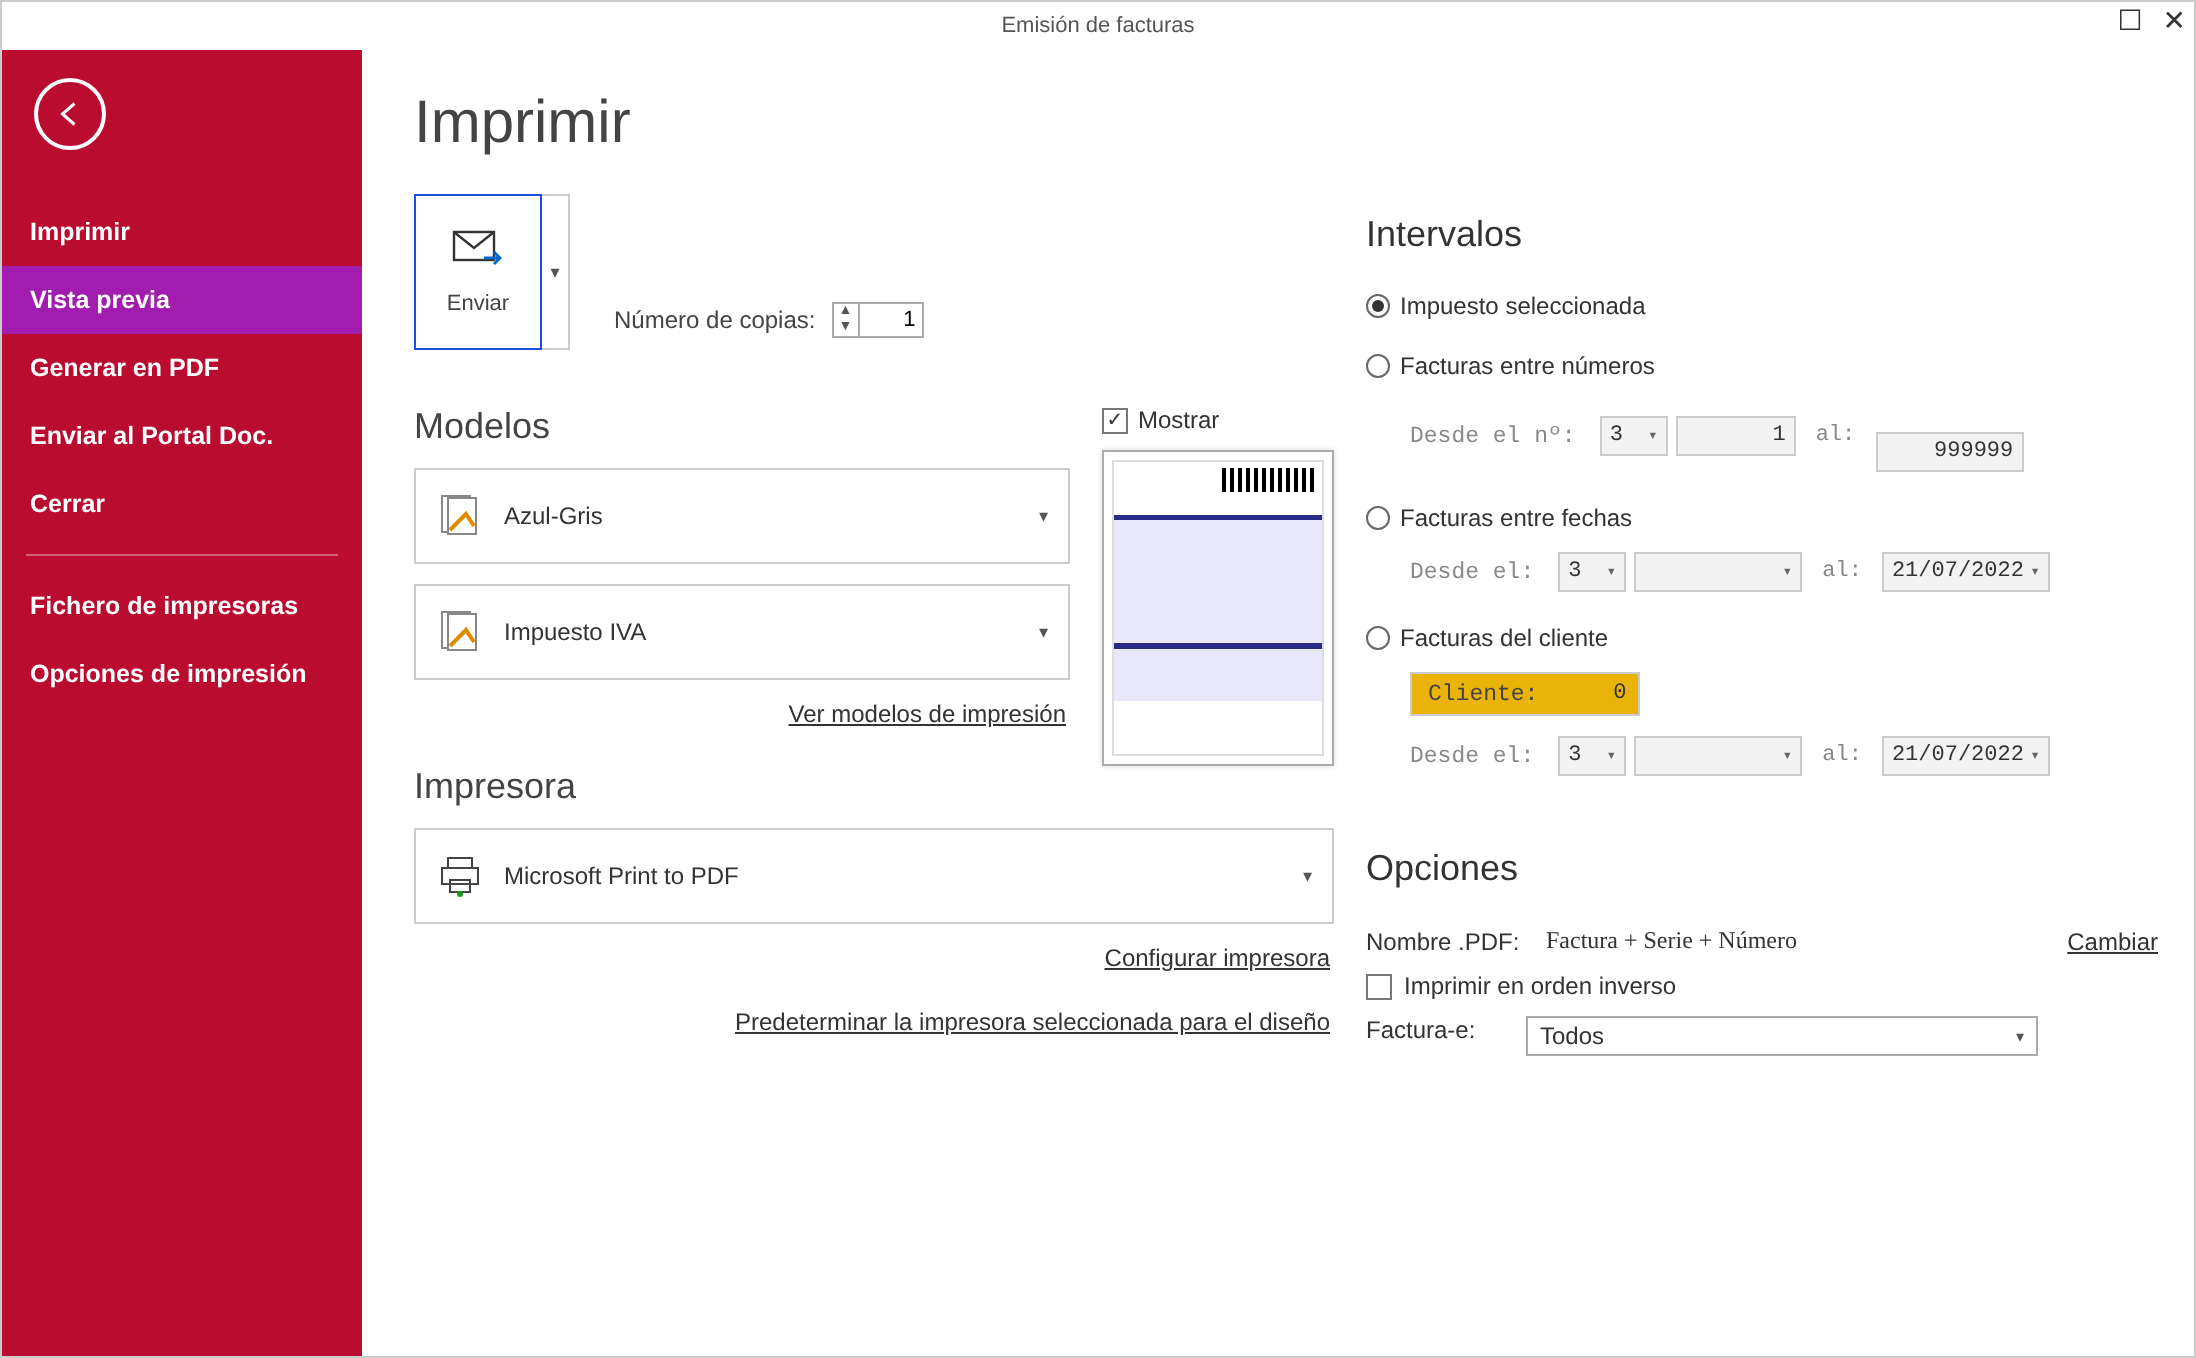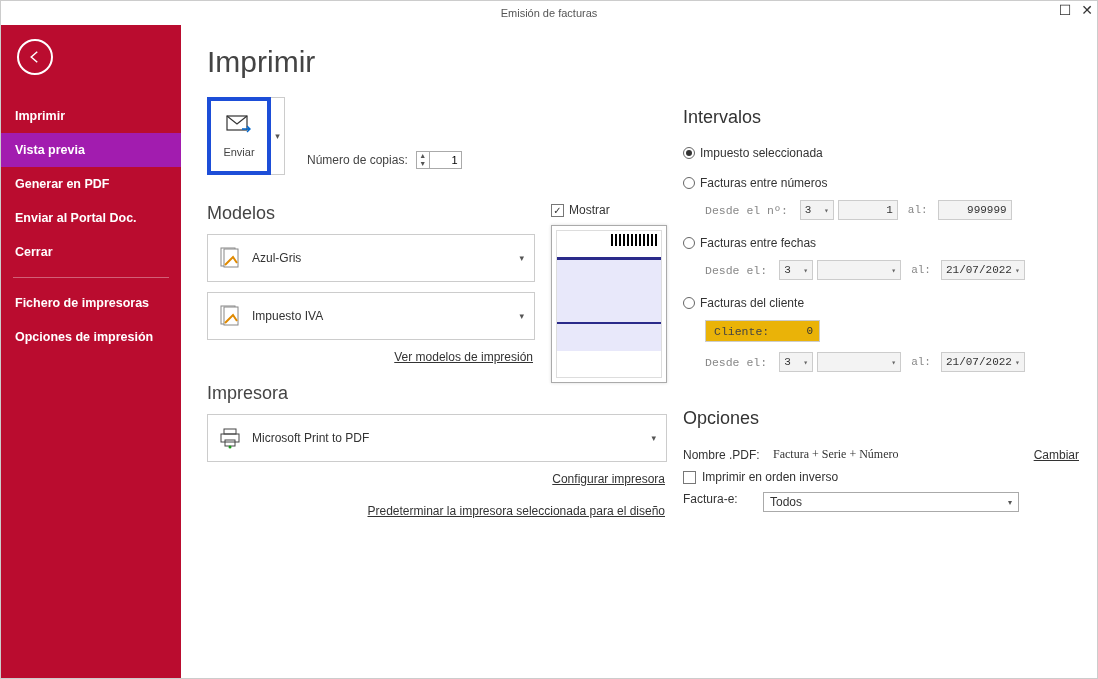--- a/index.html
+++ b/index.html
@@ -14,21 +14,21 @@
 .back-circle { width: 36px; height: 36px; border: 2px solid #fff; border-radius: 50%; margin-left: 16px; margin-bottom: 24px; display: flex; align-items: center; justify-content: center; cursor: pointer; }
 .back-circle svg { width: 18px; height: 18px; stroke: #fff; stroke-width: 2; fill: none; }
 .side-item { padding: 10px 14px; font-size: 12.5px; font-weight: 600; cursor: pointer; }
 .side-item.active { background: #a21caf; }
 .side-sep { height: 1px; background: rgba(255,255,255,0.35); margin: 8px 12px; }
 .main { flex: 1; display: flex; padding: 20px 18px 10px 26px; overflow: hidden; }
 .col-left { width: 460px; }
 .col-right { flex: 1; padding-left: 16px; }
 h1.page-title { font-size: 30px; font-weight: 300; color: #444; margin-bottom: 18px; }
 .send-row { display: flex; align-items: flex-end; gap: 22px; margin-bottom: 28px; }
-.send-box { width: 64px; height: 78px; border: 4px solid #1d4ed8; display: flex; flex-direction: column; align-items: center; justify-content: center; position: relative; cursor: pointer; }
+.send-box { width: 64px; height: 78px; border: 1px solid #1d4ed8; display: flex; flex-direction: column; align-items: center; justify-content: center; position: relative; cursor: pointer; }
 .send-box .icon { margin-bottom: 8px; }
 .send-box .lbl { font-size: 11px; color: #444; }
 .send-split { width: 14px; height: 78px; border: 1px solid #ccc; border-left: none; display: flex; align-items: center; justify-content: center; font-size: 9px; color: #555; cursor: pointer; }
 .copies-row { display: flex; align-items: center; gap: 8px; font-size: 12px; color: #444; padding-bottom: 6px; }
 .spinner { display: flex; align-items: stretch; }
 .spinner .arrows { width: 14px; border: 1px solid #aaa; display: flex; flex-direction: column; font-size: 7px; line-height: 8px; text-align: center; color: #555; cursor: pointer; }
 .spinner .arrows span { height: 50%; display: flex; align-items: center; justify-content: center; }
 .spinner input { width: 32px; height: 18px; border: 1px solid #aaa; border-left: none; text-align: right; padding-right: 3px; font-size: 11px; }
 h2.sec { font-size: 18px; font-weight: 400; color: #444; margin-bottom: 10px; }
 .selector { height: 48px; border: 1px solid #ccc; display: flex; align-items: center; padding: 0 10px; position: relative; margin-bottom: 10px; cursor: pointer; }
@@ -44,21 +44,21 @@
 .chk { width: 13px; height: 13px; border: 1px solid #777; display: inline-flex; align-items: center; justify-content: center; font-size: 10px; color: #333; cursor: pointer; }
 .preview-box { width: 116px; height: 158px; border: 1px solid #aaa; padding: 4px; background: #fff; box-shadow: 0 0 3px rgba(0,0,0,0.15); }
 .preview-inner { width: 100%; height: 100%; border: 1px solid #ddd; background: linear-gradient(#fff 0 18%, #2a2a8a 18% 20%, #e8e8fa 20% 62%, #2a2a8a 62% 64%, #e8e8fa 64% 82%, #fff 82% 100%); position: relative; }
 .preview-inner::before { content: ""; position: absolute; top: 3px; right: 4px; width: 46px; height: 12px; background: repeating-linear-gradient(90deg,#000 0 2px,transparent 2px 4px); }
 .radio { width: 12px; height: 12px; border: 1px solid #666; border-radius: 50%; display: inline-flex; align-items: center; justify-content: center; margin-right: 5px; cursor: pointer; }
 .radio.checked::after { content: ""; width: 6px; height: 6px; background: #333; border-radius: 50%; }
 .opt-row { display: flex; align-items: center; font-size: 12px; margin-bottom: 10px; }
 .sublabel { color: #888; font-size: 11.5px; margin-left: 22px; margin-right: 8px; }
 .field-row { display: flex; align-items: center; margin-bottom: 10px; gap: 4px; font-family: Liberation Mono, monospace; }
 .num-field { width: 60px; height: 20px; border: 1px solid #ccc; background: #f3f3f3; text-align: right; padding-right: 4px; font-size: 11px; display: inline-flex; align-items: center; justify-content: flex-end; }
-.num-field.wide { width: 74px; }
+.num-field.wide { width: 74px; margin-top: 16px; }
 .drop-small { height: 20px; border: 1px solid #ccc; background: #f3f3f3; display: inline-flex; align-items: center; justify-content: space-between; padding: 0 4px; font-size: 11px; cursor: pointer; }
 .drop-small .dv { font-size: 8px; color: #666; margin-left: 3px; }
 .al-label { color: #888; font-size: 11px; margin: 0 6px; }
 .opt-group { margin-bottom: 16px; }
 h2.intervalos { font-size: 18px; font-weight: 400; margin-bottom: 18px; }
 .pdf-row { display: flex; align-items: center; font-size: 12px; margin-bottom: 8px; }
 .pdf-row .lbl { width: 90px; }
 .pdf-row .val { flex: 1; color: #333; font-family: Liberation Serif, serif; }
 .chg-link { text-decoration: underline; cursor: pointer; }
 .facte-row { display: flex; align-items: flex-start; font-size: 12px; gap: 8px; }

